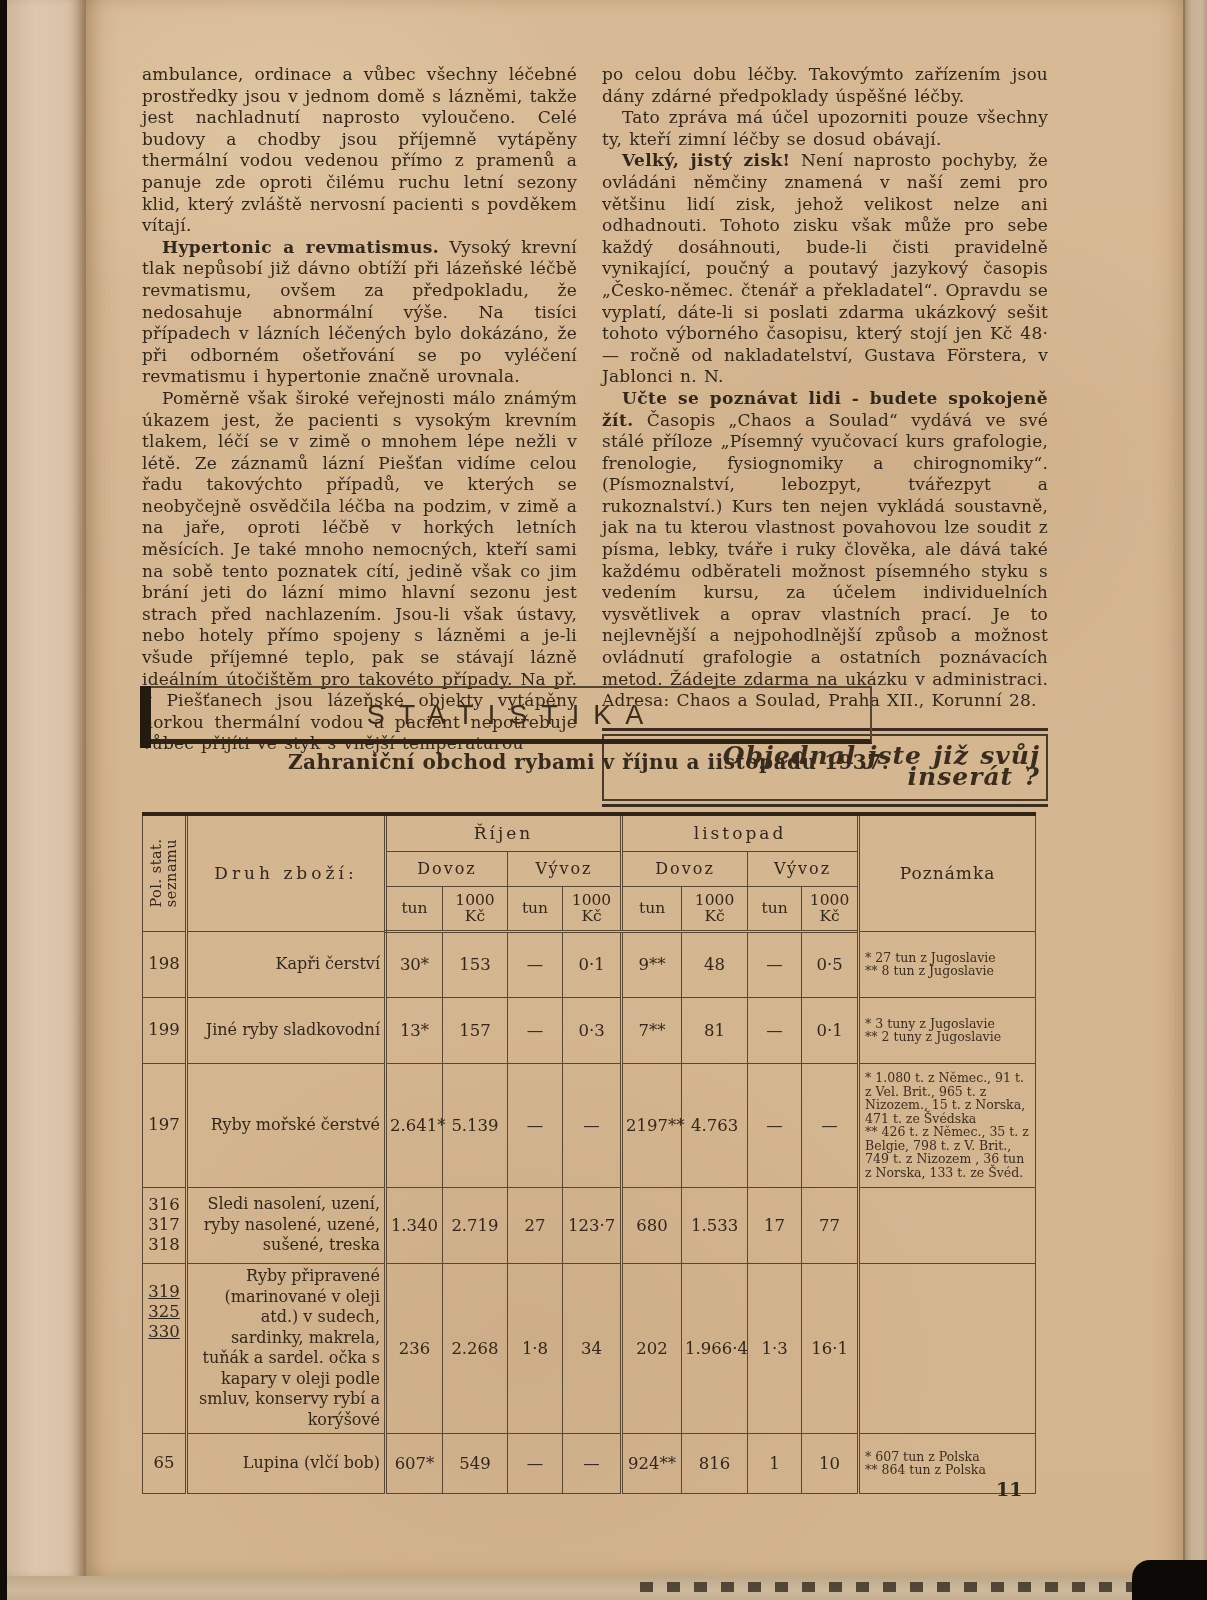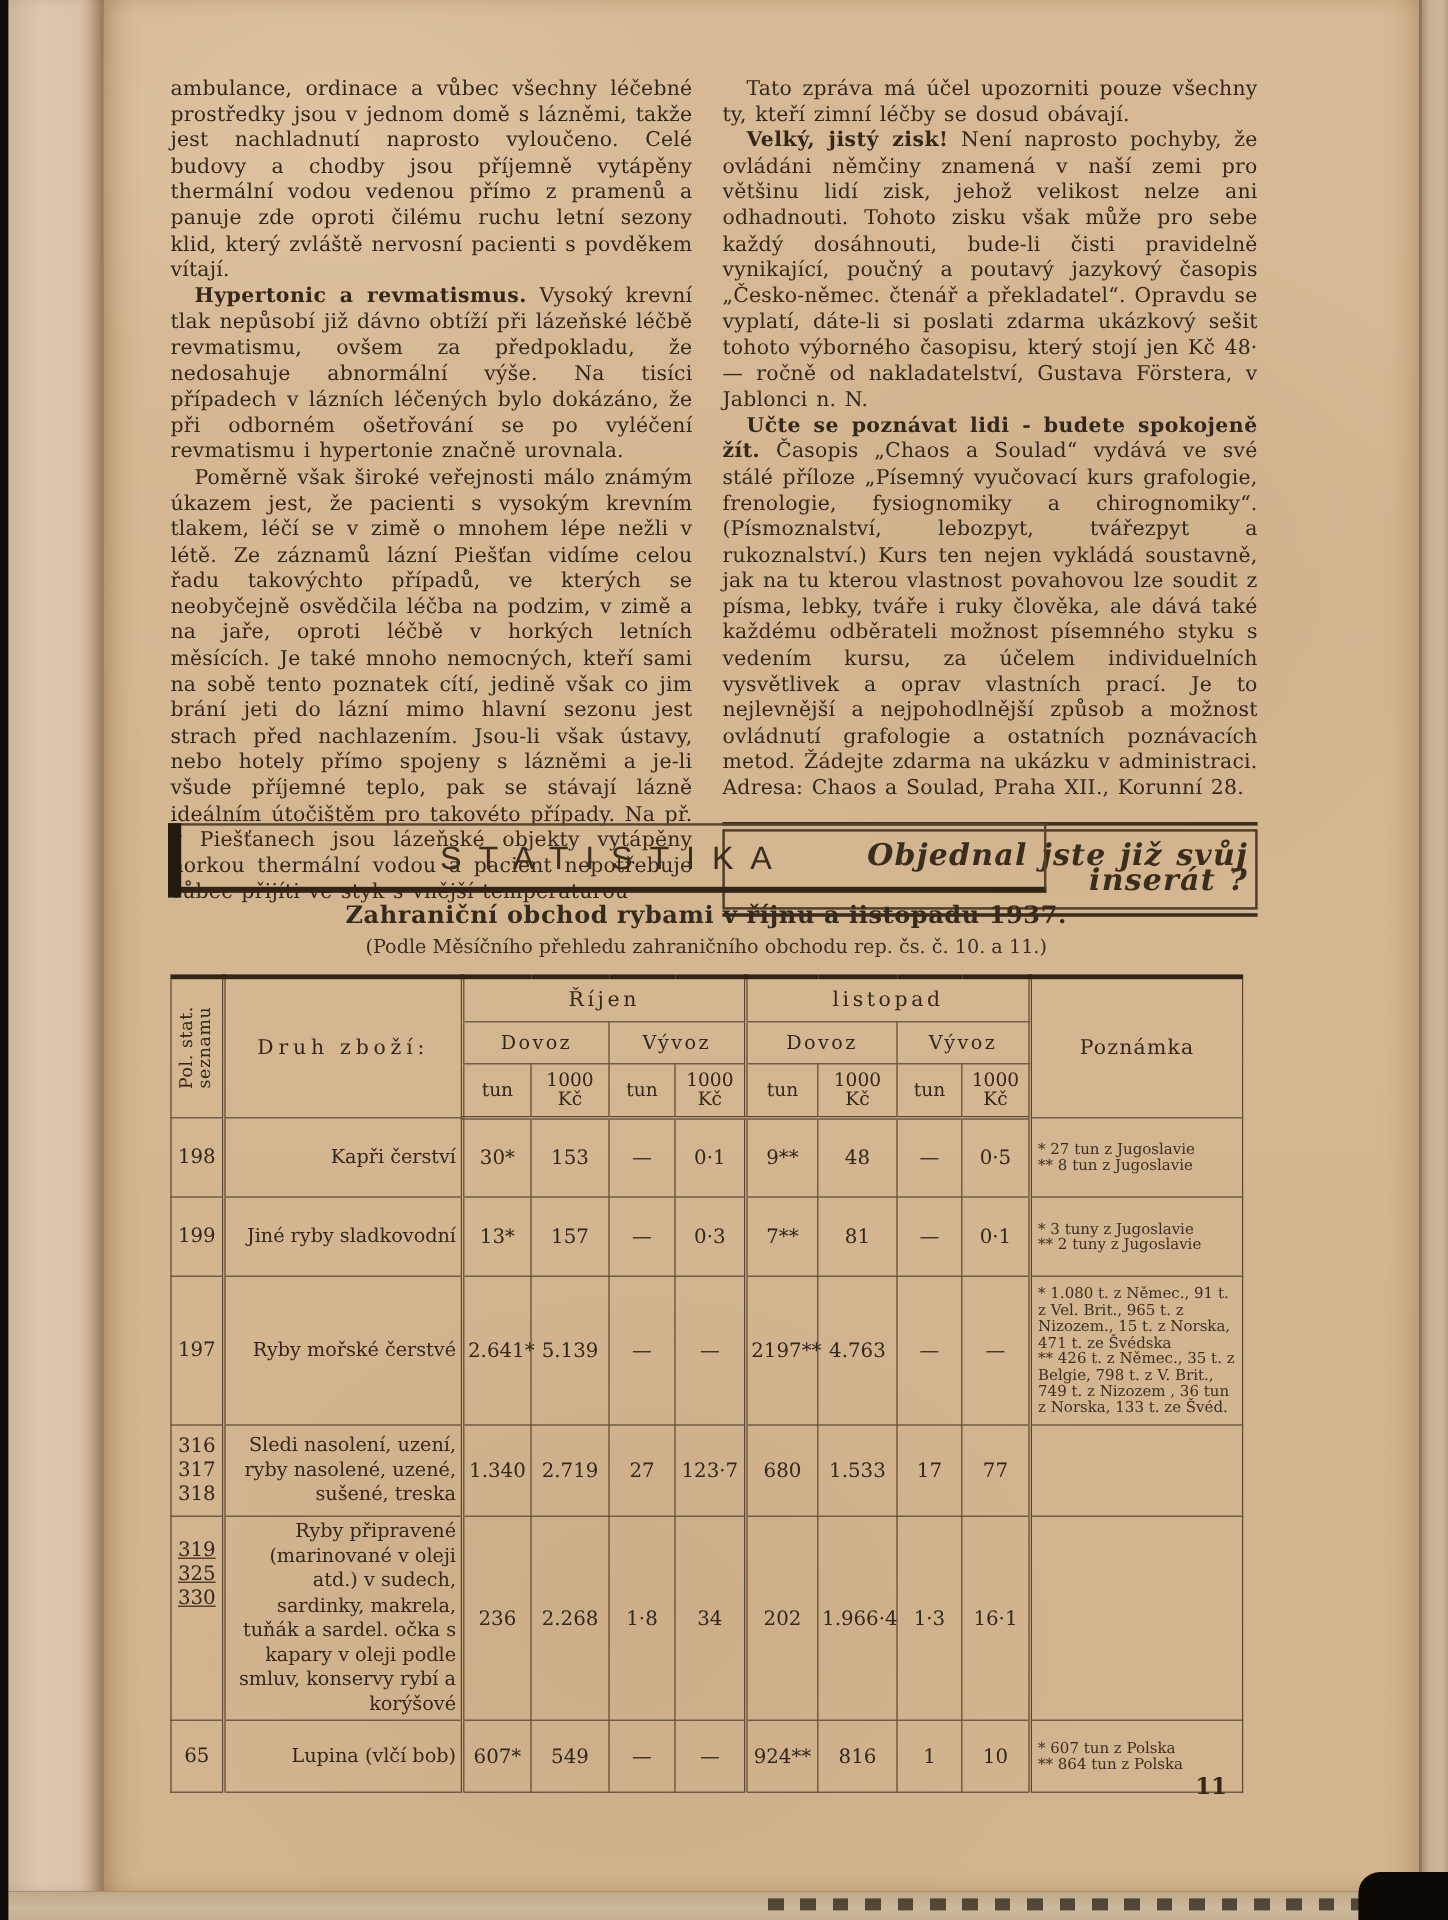--- a/index.html
+++ b/index.html
@@ -123,36 +123,36 @@
 
 <div class="page">
 
   <div class="text-columns">
     <div class="col col-left">
       <p><span>ambulance, ordinace a vůbec všechny léčebné prostředky jsou v jednom domě s lázněmi, takže jest nachladnutí naprosto vyloučeno. Celé budovy a chodby jsou příjemně vytápěny thermální vodou vedenou přímo z pramenů a panuje zde oproti čilému ruchu letní sezony klid, který zvláště nervosní pacienti s povděkem vítají.</span></p>
       <p class="indent"><b>Hypertonic a revmatismus.</b><span> Vysoký krevní tlak nepůsobí již dávno obtíží při lázeňské léčbě revmatismu, ovšem za předpokladu, že nedosahuje abnormální výše. Na tisíci případech v lázních léčených bylo dokázáno, že při odborném ošetřování se po vyléčení revmatismu i hypertonie značně urovnala.</span></p>
       <p class="indent"><span>Poměrně však široké veřejnosti málo známým úkazem jest, že pacienti s vysokým krevním tlakem, léčí se v zimě o mnohem lépe nežli v létě. Ze záznamů lázní Piešťan vidíme celou řadu takovýchto případů, ve kterých se neobyčejně osvědčila léčba na podzim, v zimě a na jaře, oproti léčbě v horkých letních měsících. Je také mnoho nemocných, kteří sami na sobě tento poznatek cítí, jedině však co jim brání jeti do lázní mimo hlavní sezonu jest strach před nachlazením. Jsou-li však ústavy, nebo hotely přímo spojeny s lázněmi a je-li všude příjemné teplo, pak se stávají lázně ideálním útočištěm pro takovéto případy. Na př. v Piešťanech jsou lázeňské objekty vytápěny horkou thermální vodou a pacient nepotřebuje vůbec přijíti ve styk s vnější temperaturou</span></p>
     </div>
     <div class="col col-right">
+      <p><span>po celou dobu léčby. Takovýmto zařízením jsou dány zdárné předpoklady úspěšné léčby.</span></p>
       <p class="indent"><span>Tato zpráva má účel upozorniti pouze všechny ty, kteří zimní léčby se dosud obávají.</span></p>
       <p class="indent"><b>Velký, jistý zisk!</b><span> Není naprosto pochyby, že ovládáni němčiny znamená v naší zemi pro většinu lidí zisk, jehož velikost nelze ani odhadnouti. Tohoto zisku však může pro sebe každý dosáhnouti, bude-li čisti pravidelně vynikající, poučný a poutavý jazykový časopis „Česko-němec. čtenář a překladatel“. Opravdu se vyplatí, dáte-li si poslati zdarma ukázkový sešit tohoto výborného časopisu, který stojí jen Kč 48·— ročně od nakladatelství, Gustava Förstera, v Jablonci n. N.</span></p>
       <p class="indent"><b>Učte se poznávat lidi - budete spokojeně žít.</b><span> Časopis „Chaos a Soulad“ vydává ve své stálé příloze „Písemný vyučovací kurs grafologie, frenologie, fysiognomiky a chirognomiky“. (Písmoznalství, lebozpyt, tvářezpyt a rukoznalství.) Kurs ten nejen vykládá soustavně, jak na tu kterou vlastnost povahovou lze soudit z písma, lebky, tváře i ruky člověka, ale dává také každému odběrateli možnost písemného styku s vedením kursu, za účelem individuelních vysvětlivek a oprav vlastních prací. Je to nejlevnější a nejpohodlnější způsob a možnost ovládnutí grafologie a ostatních poznávacích metod. Žádejte zdarma na ukázku v administraci. Adresa: Chaos a Soulad, Praha XII., Korunní 28.</span></p>
       <div class="ad-outer">
         <div class="ad-inner">Objednal jste již svůj inserát ?</div>
       </div>
     </div>
   </div>
 
   <div class="banner">
     <div class="banner-bar"></div>
     <div class="banner-title">STATISTIKA</div>
   </div>
 
   <div class="table-title">Zahraniční obchod rybami v říjnu a iistopadu 1937.</div>
-  <div class="table-subtitle">(Podle Měsíčního přehledu zahraničního obchodu rep. čs. č. 10. a 11.)</div>
 
   <div class="tbl-wrap">
     <table>
       <colgroup>
         <col style="width:44px">
           <col style="width:199px">
         <col style="width:57px">
           <col style="width:65px">
           <col style="width:55px">
           <col style="width:59px">

